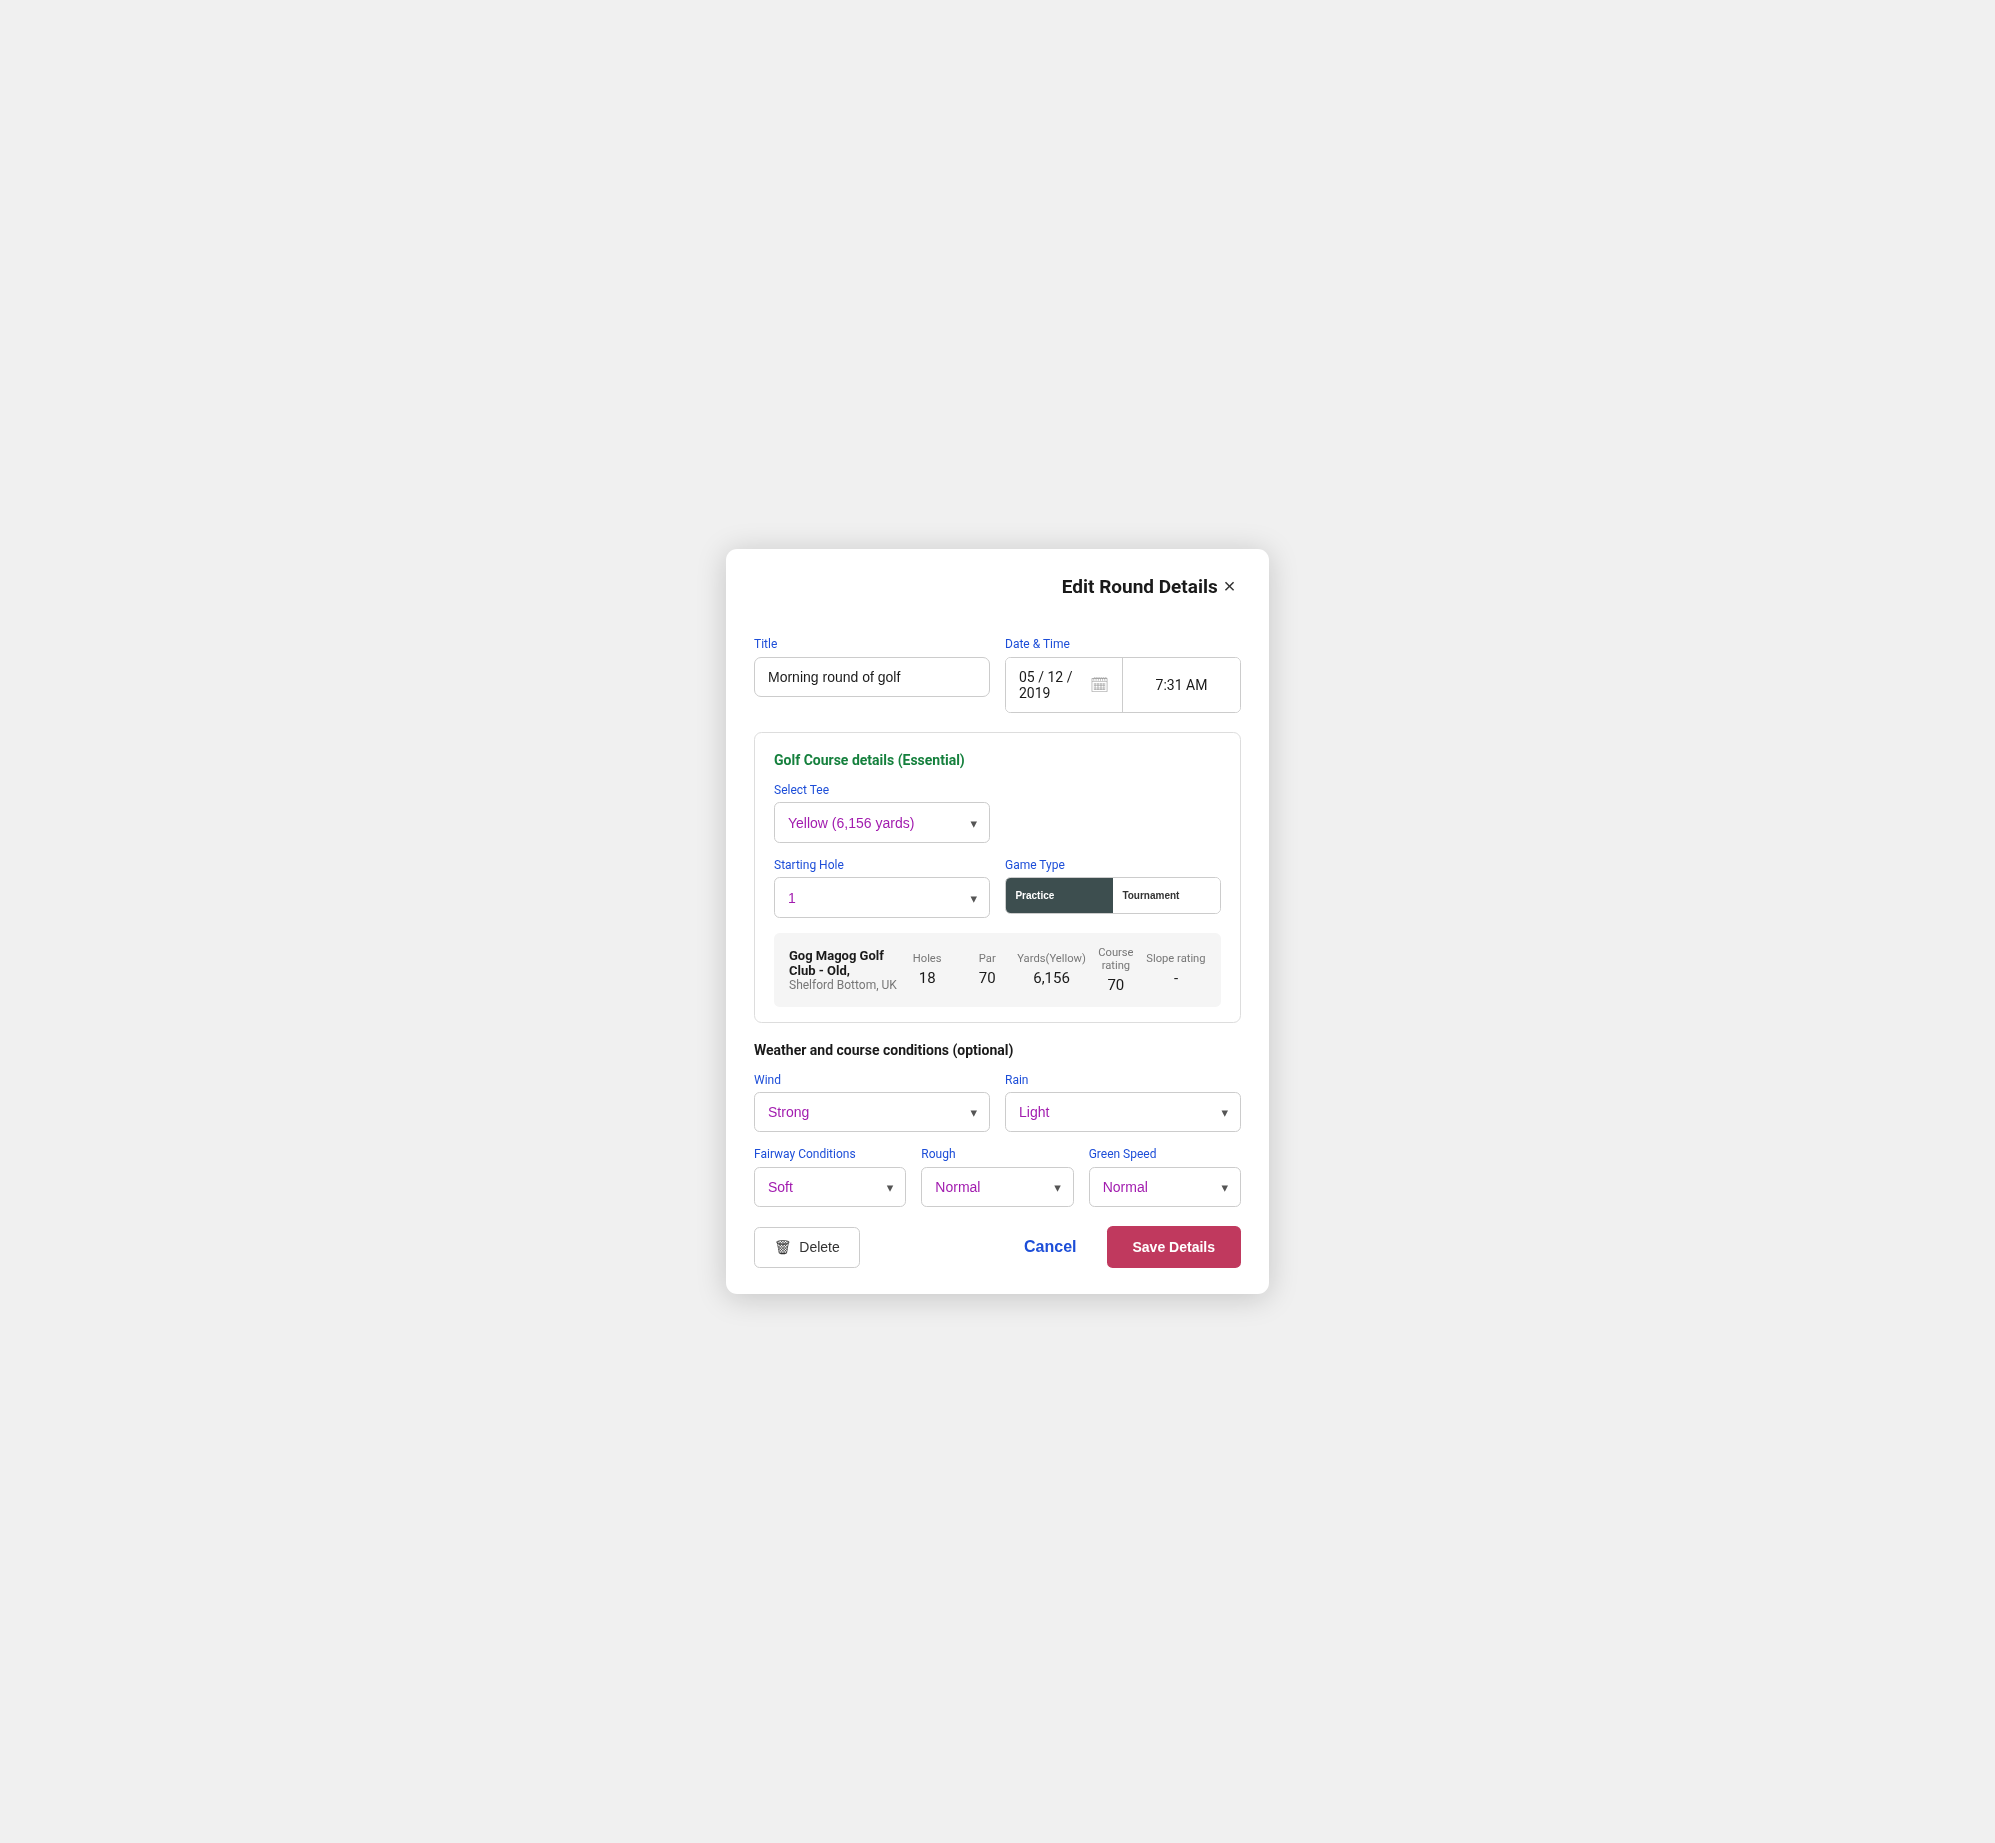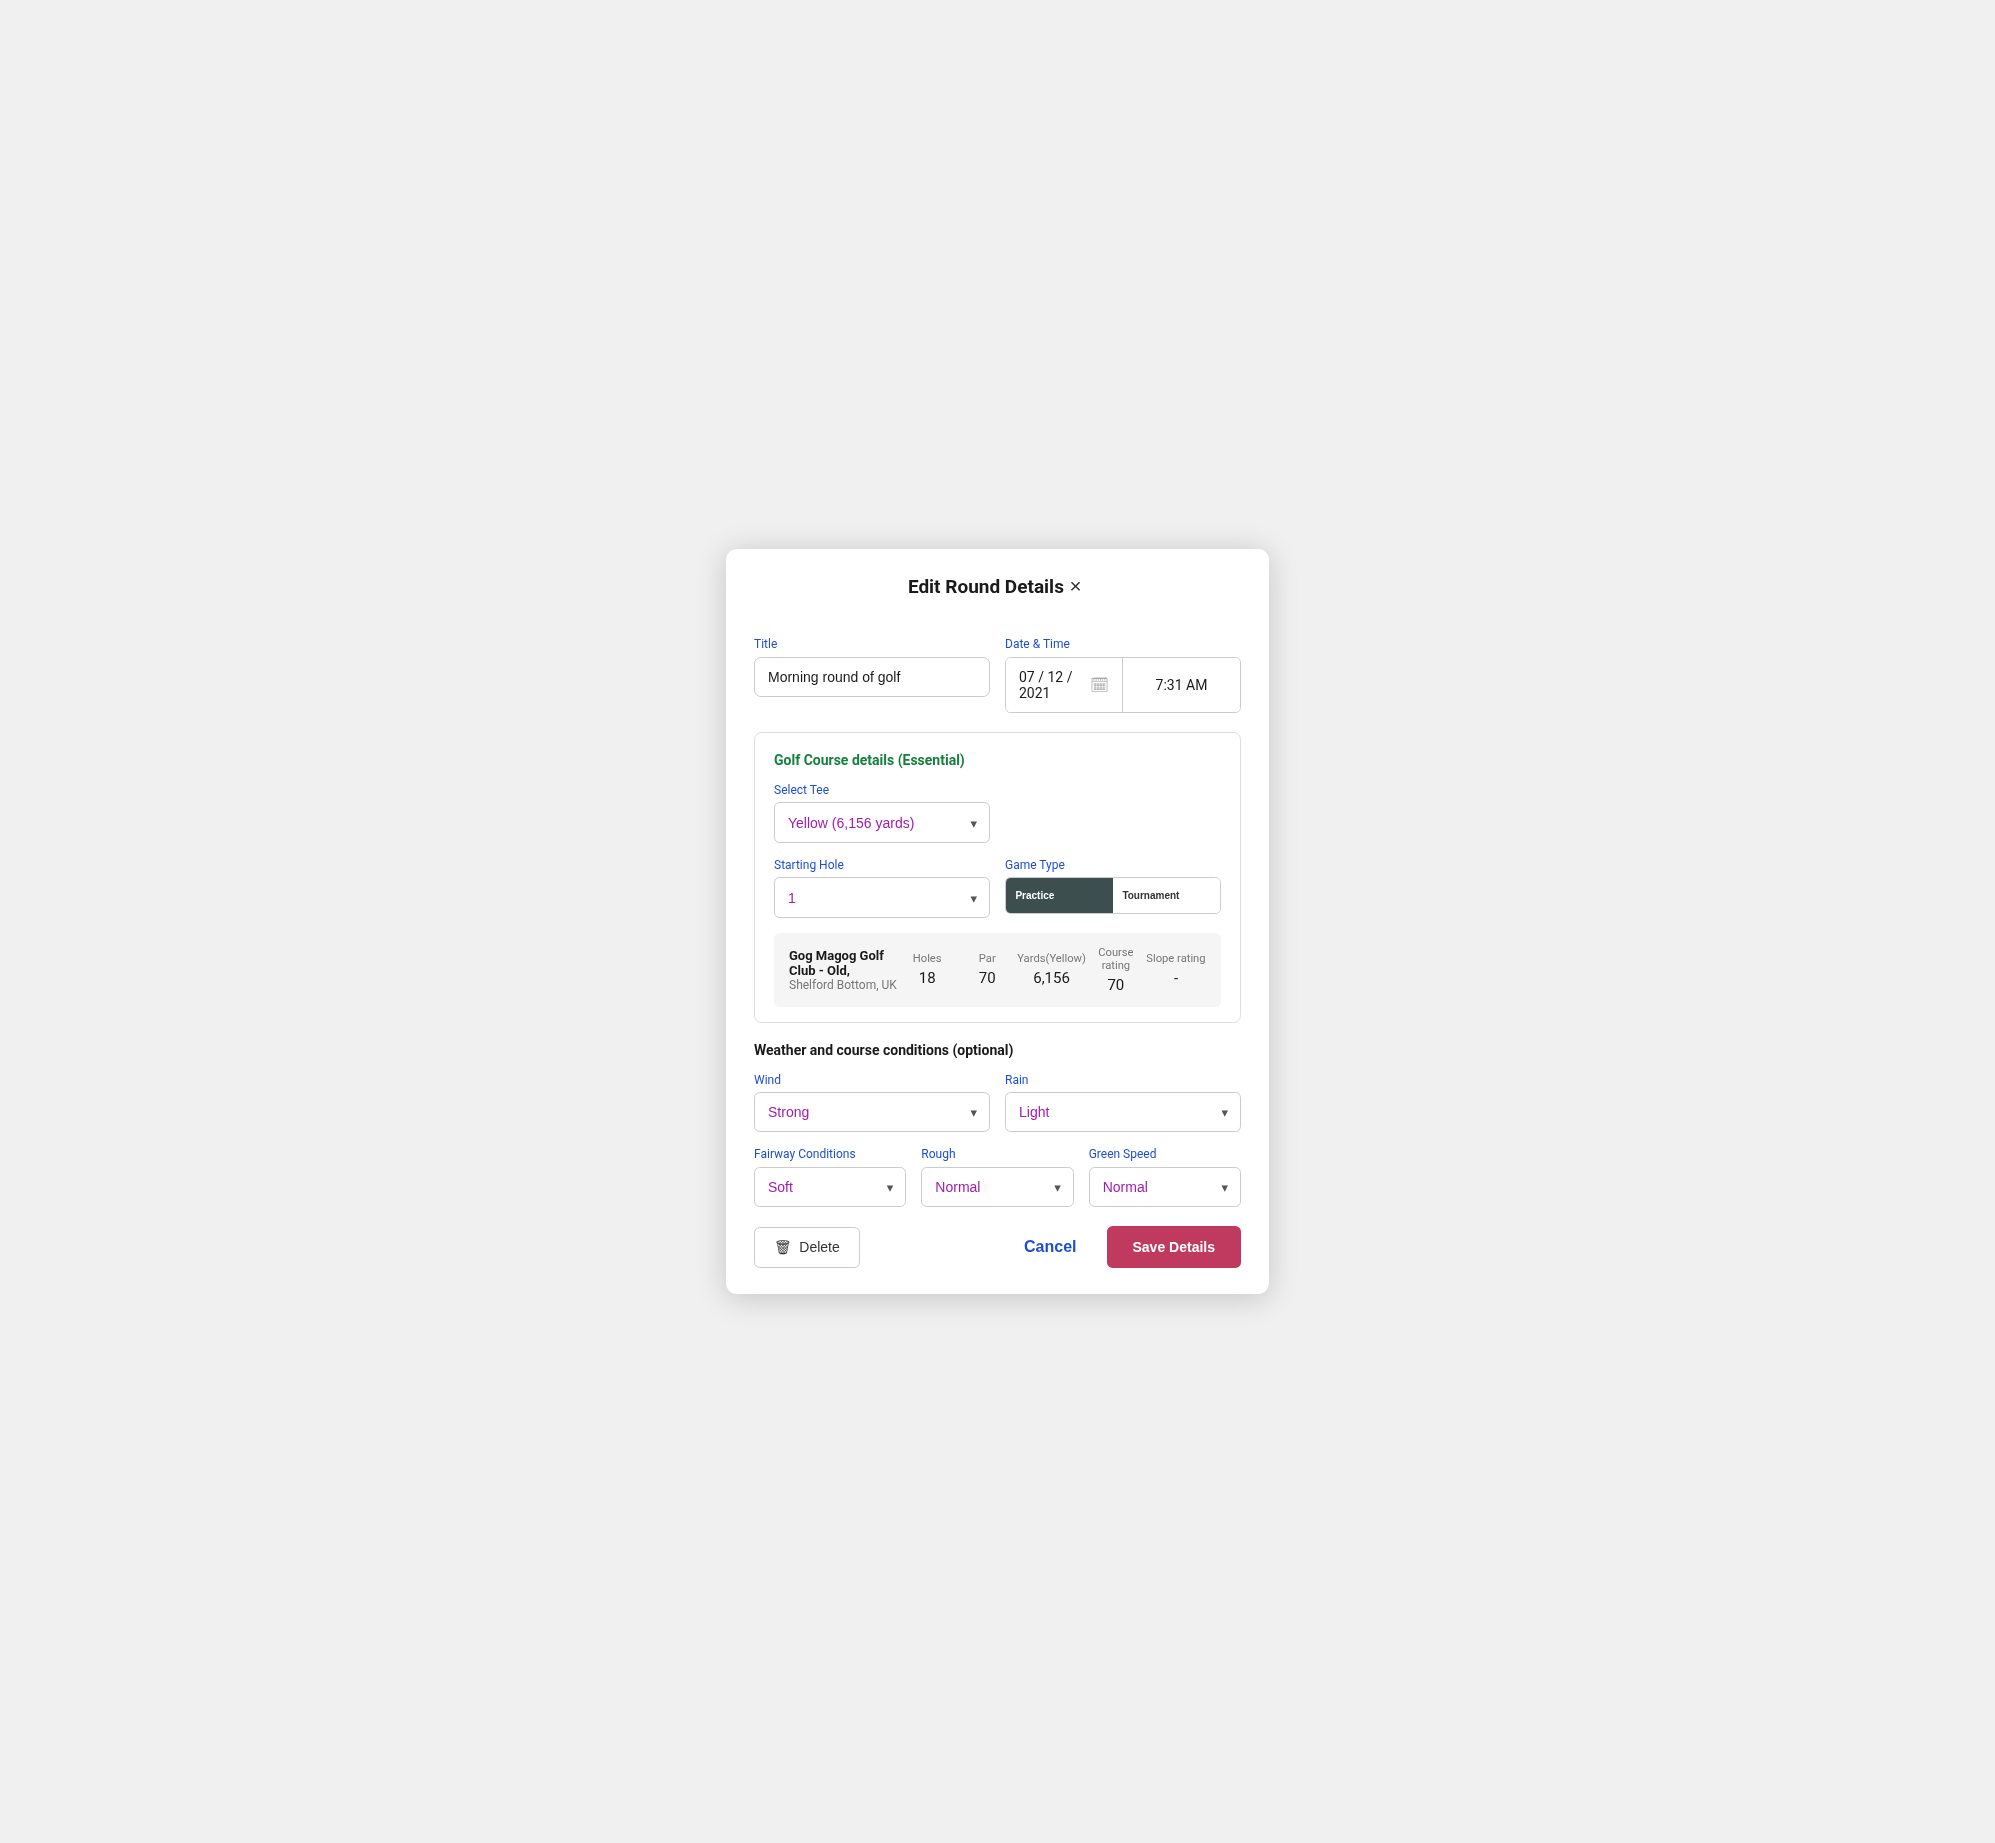--- a/index.html
+++ b/index.html
@@ -15,21 +15,21 @@
       background: #fff;
       border-radius: 11.2px;
       width: 543px;
       padding: 26px 28px 26px 28px;
       box-shadow: 0 3.7px 30px rgba(0,0,0,0.18);
       position: relative;
     }
     .modal-header {
       display: flex;
       align-items: center;
-      justify-content: center;
+      justify-content: flex-end;
       margin-bottom: 38px;
     }
     .modal-title {
       font-size: 19px;
       font-weight: 700;
       color: #1a1a1a;
     }
     .close-btn {
       background: none;
       border: none;
@@ -291,21 +291,21 @@
 
   <div class="section-top">
     <div>
       <div class="field-label">Title</div>
       <input class="input-field" type="text" value="Morning round of golf" style="">
     </div>
     <div>
       <div class="field-label">Date &amp; Time</div>
       <div class="date-time-group">
         <div class="date-field">
-          <span>07 /  12  / 2021</span>
+          <span>05 /  12  / 2019</span>
           <span class="cal-icon">🗓</span>
         </div>
         <div class="time-field">
           <span>7:31 AM</span>
         </div>
       </div>
     </div>
   </div>
 
   <div class="section-card">

